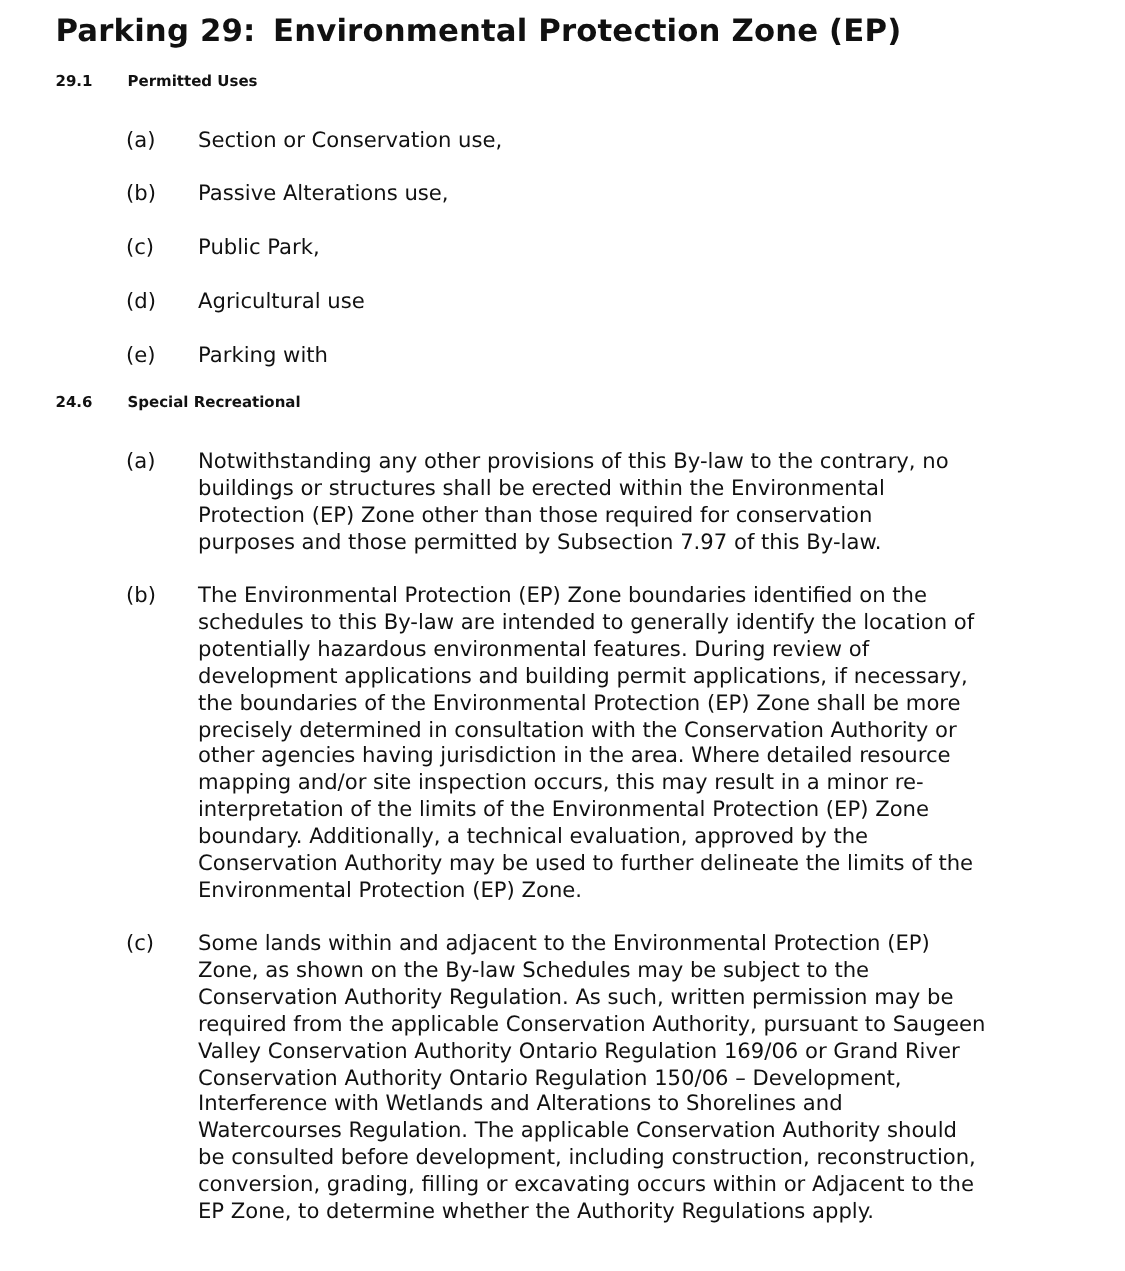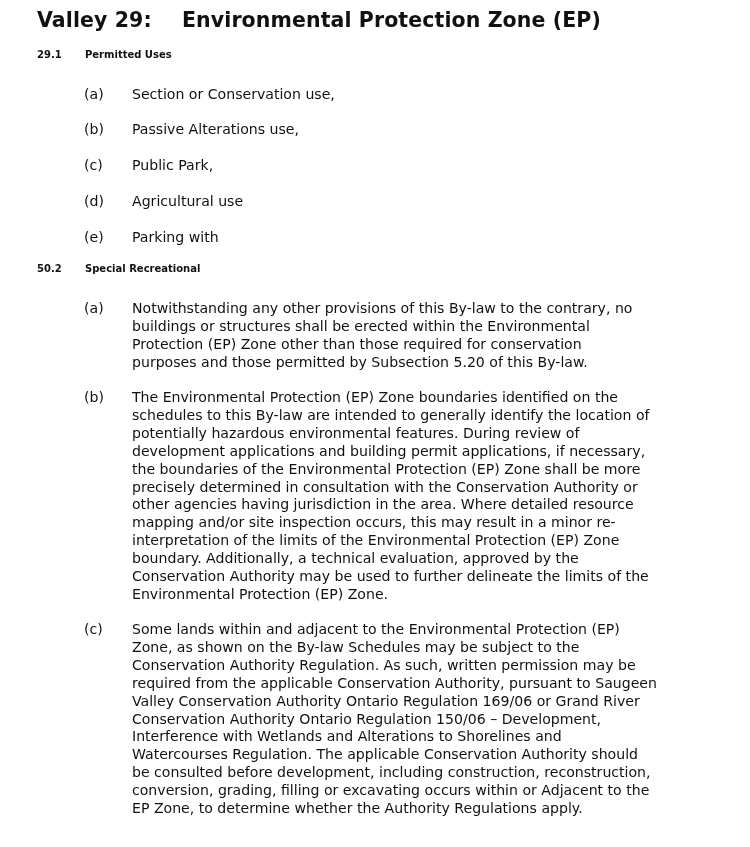--- a/index.html
+++ b/index.html
@@ -21,21 +21,21 @@
     position: absolute; left: 84px; right: 10px;
     font-size: 14.1px; line-height: 17.9px;
   }
   .item .letter { position: absolute; left: 0; top: 0; }
   .item .body { margin-left: 48px; white-space: pre-line; }
 </style>
 </head>
 <body>
 
 <h1 class="section-title">
-  <span class="num">Valley 29:</span><span>Environmental Protection Zone (EP)</span>
+  <span class="num">Parking 29:</span><span>Environmental Protection Zone (EP)</span>
 </h1>
 
 <h2 class="sub-heading" style="top:49px;">
   <span class="num">29.1</span><span>Permitted Uses</span>
 </h2>
 
 <div class="item" style="top:86px;">
   <span class="letter">(a)</span>
   <div class="body">Section or Conservation use,</div>
 </div>
@@ -50,29 +50,29 @@
 <div class="item" style="top:193px;">
   <span class="letter">(d)</span>
   <div class="body">Agricultural use</div>
 </div>
 <div class="item" style="top:229px;">
   <span class="letter">(e)</span>
   <div class="body">Parking with</div>
 </div>
 
 <h2 class="sub-heading" style="top:263px;">
-  <span class="num">50.2</span><span>Special Recreational</span>
+  <span class="num">24.6</span><span>Special Recreational</span>
 </h2>
 
 <div class="item" style="top:300px;">
   <span class="letter">(a)</span>
   <div class="body">Notwithstanding any other provisions of this By-law to the contrary, no
 buildings or structures shall be erected within the Environmental
 Protection (EP) Zone other than those required for conservation
-purposes and those permitted by Subsection 5.20 of this By-law.</div>
+purposes and those permitted by Subsection 7.97 of this By-law.</div>
 </div>
 <div class="item" style="top:389px;">
   <span class="letter">(b)</span>
   <div class="body">The Environmental Protection (EP) Zone boundaries identified on the
 schedules to this By-law are intended to generally identify the location of
 potentially hazardous environmental features. During review of
 development applications and building permit applications, if necessary,
 the boundaries of the Environmental Protection (EP) Zone shall be more
 precisely determined in consultation with the Conservation Authority or
 other agencies having jurisdiction in the area.  Where detailed resource

